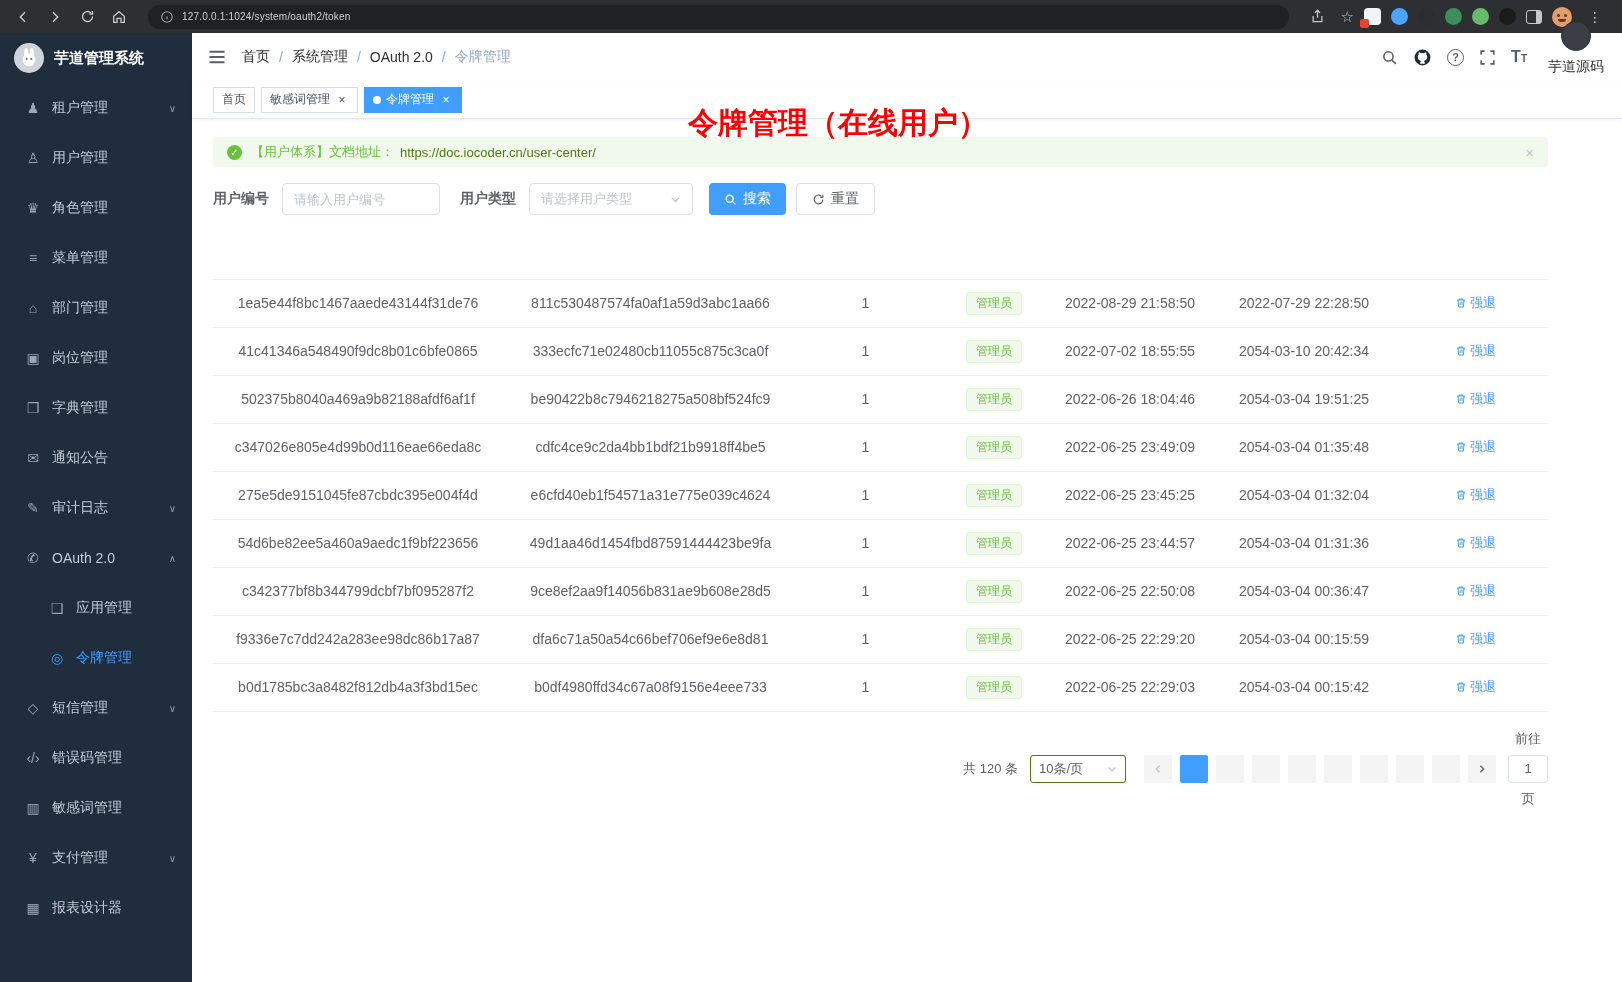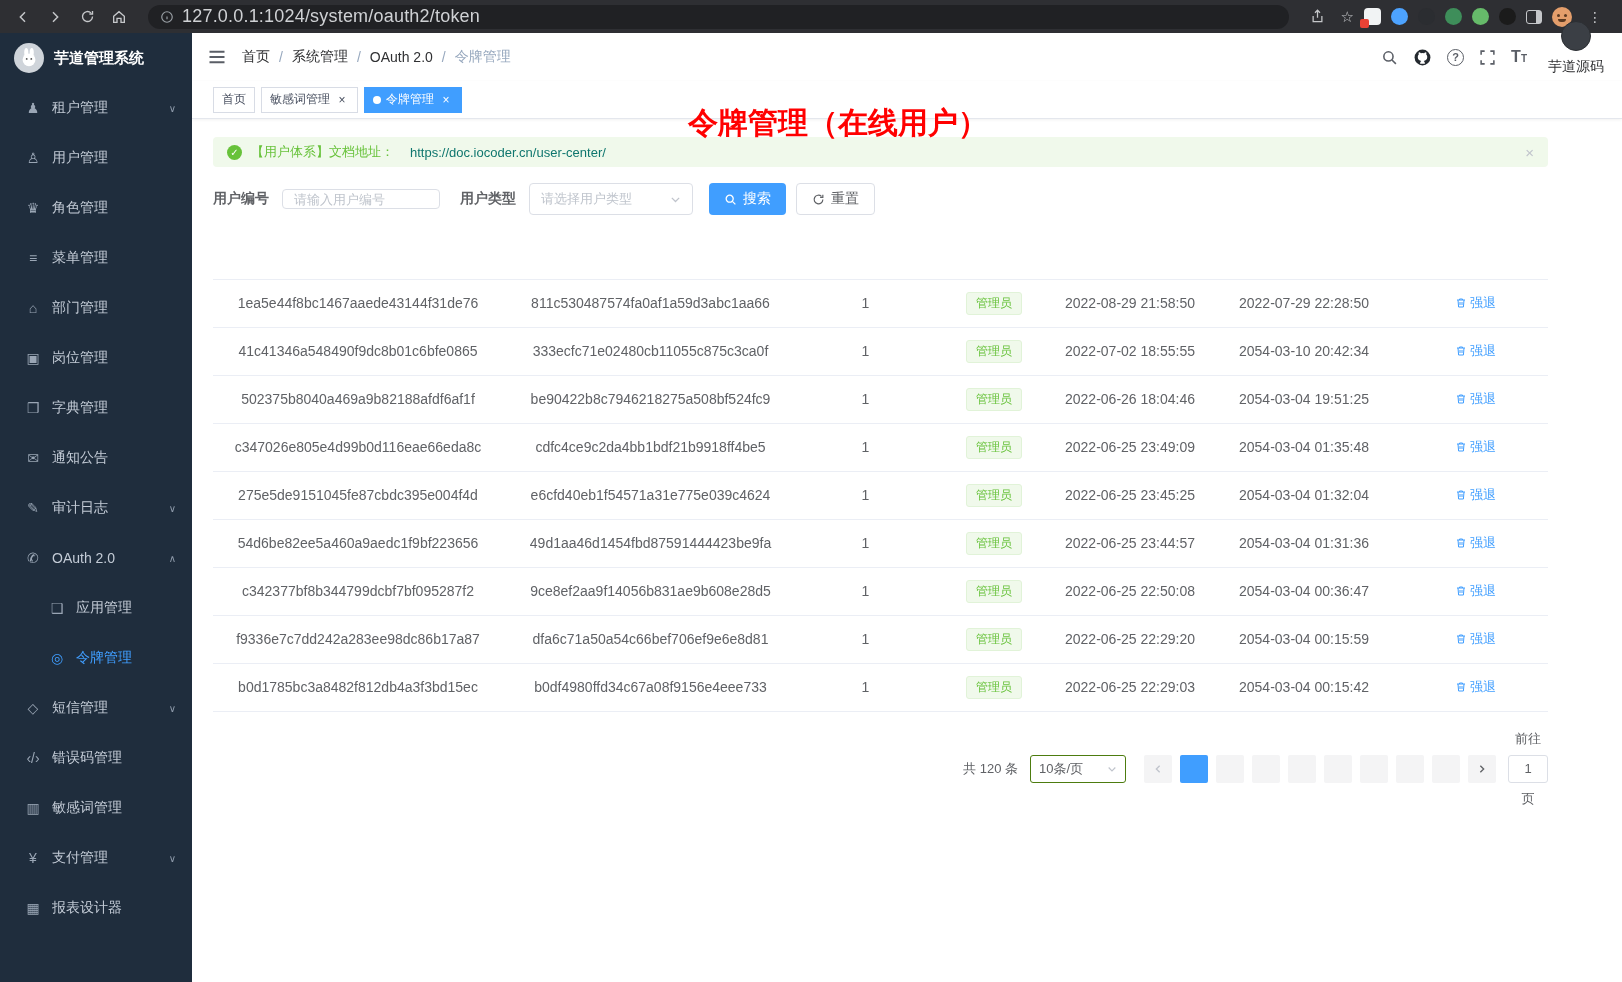--- a/index.html
+++ b/index.html
@@ -4,21 +4,21 @@
 <style>
   * { box-sizing: border-box; margin: 0; padding: 0; }
   html,body { width:1622px; height:982px; overflow:hidden; background:#fff;
     font-family:"Liberation Sans","DejaVu Sans",sans-serif; }
 
   
   .browser { height:33px; background:#2e2f33; display:flex; align-items:center; padding:0 10px; gap:8px; }
   .bnav { display:flex; align-items:center; gap:6px; }
   .bicon { width:26px; height:24px; display:flex; align-items:center; justify-content:center; color:#c5c7ca; border-radius:4px; }
   .urlbar { flex:1; height:24px; background:#202124; border-radius:12px; display:flex; align-items:center; padding:0 12px; gap:8px; margin:0 8px; }
-  .urltext { color:#cfd1d4; font-size:18px; letter-spacing:.2px; }
+  .urltext { color:#cfd1d4; font-size:10px; letter-spacing:.2px; }
   .bright { display:flex; align-items:center; gap:10px; padding-right:4px; }
   .ext { width:17px; height:17px; border-radius:50%; position:relative; display:inline-block; }
   .ext.sq { border-radius:4px; }
   .ext-badge { position:absolute; left:-4px; bottom:-3px; width:9px; height:9px; background:#e94235; border-radius:2px; }
   .star { color:#c5c7ca; font-size:15px; }
   .panel-ic { width:16px; height:14px; border:1.5px solid #c5c7ca; border-radius:3px; position:relative; }
   .panel-ic::after { content:""; position:absolute; right:0; top:0; bottom:0; width:5px; background:#c5c7ca; }
   .bavatar { width:20px; height:20px; border-radius:50%; background:#e49e6b; position:relative; }
   .bavatar::before { content:""; position:absolute; left:5px; top:7px; width:3px; height:3px; border-radius:50%; background:#5b3a21; box-shadow:7px 0 0 #5b3a21; }
   .bavatar::after { content:""; position:absolute; left:6px; top:12px; width:8px; height:3px; border-radius:0 0 6px 6px; background:#5b3a21; }
@@ -65,26 +65,26 @@
   .tag.active { background:#409eff; border-color:#409eff; color:#fff; }
   .tag.active .dot { display:inline-block; }
   .tag-close { font-size:12px; width:14px; text-align:center; border-radius:50%; }
   .tag-close:empty { display:none; }
 
   
   .content { padding:18px 74px 0 21px; position:relative; }
 
   .alert { height:30px; background:#f0f9eb; border-radius:4px; display:flex; align-items:center; padding:0 14px; font-size:13px; color:#67c23a; position:relative; }
   .alert-check { width:15px; height:15px; border-radius:50%; background:#67c23a; color:#fff; font-size:10px; display:flex; align-items:center; justify-content:center; margin-right:9px; flex-shrink:0; }
-  .alert-link { color:#0f766e; text-decoration:none; margin-left:16px; cursor:pointer; }
+  .alert-link { color:#4d7c0f; text-decoration:none; margin-left:6px; cursor:pointer; }
   .alert-close { position:absolute; right:14px; color:#c0c4cc; font-size:15px; cursor:pointer; }
 
   .filter-row { display:flex; align-items:center; margin-top:16px; font-size:14px; }
   .flabel { font-weight:700; color:#606266; margin-right:13px; }
-  .finput { width:158px; height:20px; border:1px solid #dcdfe6; border-radius:4px; padding:0 11px; font-size:13px; color:#606266; outline:none; margin-right:20px; }
+  .finput { width:158px; height:32px; border:1px solid #dcdfe6; border-radius:4px; padding:0 11px; font-size:13px; color:#606266; outline:none; margin-right:20px; }
   .finput::placeholder { color:#bfc4cc; }
   .fselect { width:164px; height:32px; border:1px solid #dcdfe6; border-radius:4px; display:flex; align-items:center; justify-content:space-between; padding:0 11px; color:#bfc4cc; font-size:13px; margin-right:16px; cursor:pointer; }
   .btn { height:32px; border-radius:4px; font-size:14px; display:inline-flex; align-items:center; gap:6px; padding:0 15px; cursor:pointer; border:none; }
   .btn-primary { background:#409eff; color:#fff; }
   .btn-plain { background:#fff; border:1px solid #dcdfe6; color:#606266; margin-left:10px; }
 
   table.grid { width:100%; border-collapse:collapse; margin-top:22px; font-size:14px; table-layout:fixed; }
   .grid th { height:42px; color:#909399; font-weight:700; border-bottom:1px solid #ebeef5; text-align:center; }
   .grid td { height:48px; color:#606266; border-bottom:1px solid #ebeef5; text-align:center; white-space:nowrap; overflow:hidden; }
   .tag-admin { display:inline-block; padding:0 9px; height:23px; line-height:21px; font-size:12px; color:#67c23a; background:#f0f9eb; border:1px solid #e1f3d8; border-radius:3px; }

